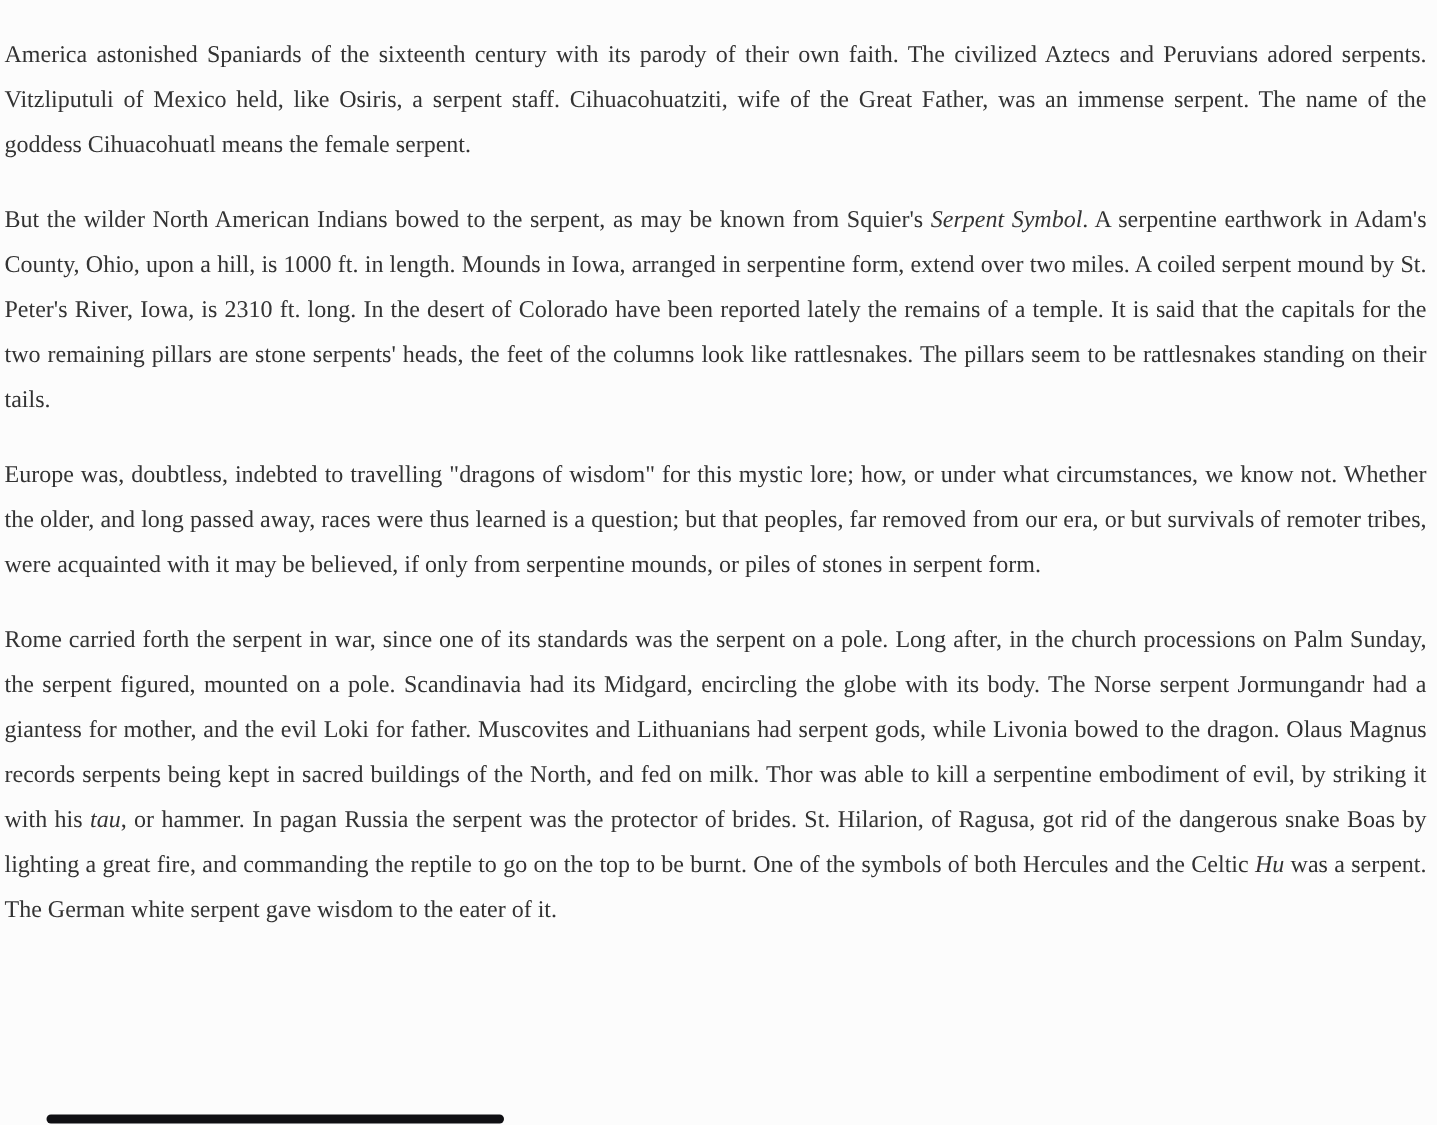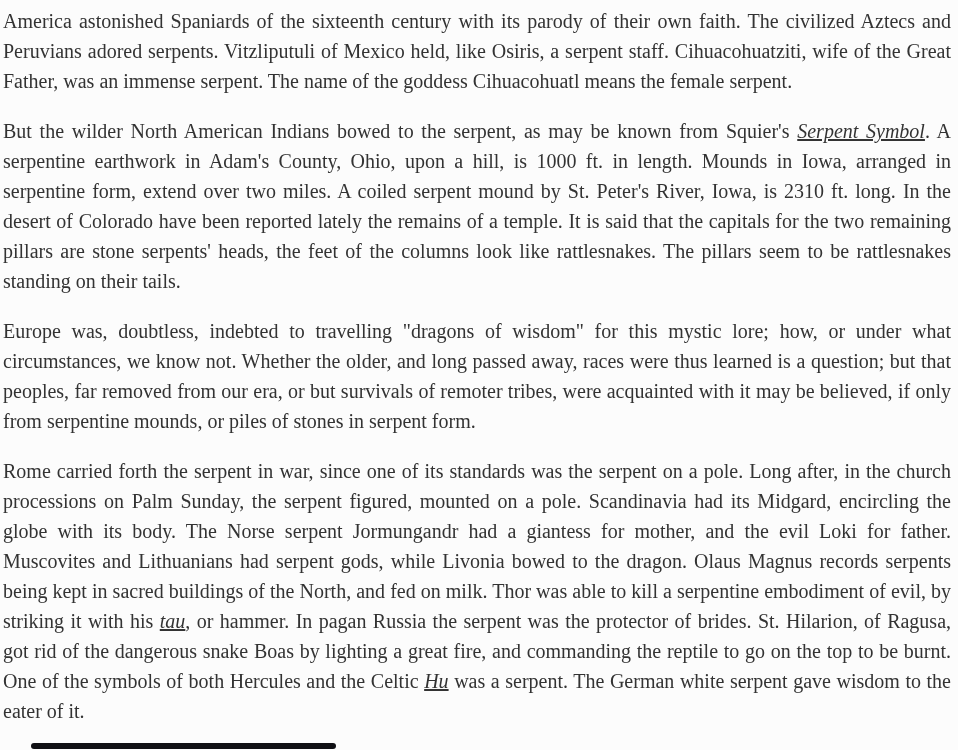--- a/index.html
+++ b/index.html
@@ -13,29 +13,28 @@
     position: relative;
     font-family: "Liberation Serif", "DejaVu Serif", serif;
   }
   .reading-pane {
     box-sizing: border-box;
     width: 958px;
     height: 750px;
     padding: 6px 7px 0 3px;
   }
   .article p {
-    margin: 0 0 20px 0;
-    font-size: 20px;
+    margin: 16px 0 20px 0;
+    font-size: 16px;
     line-height: 30px;
     text-align: justify;
     text-justify: inter-word;
   }
   .article p i {
     font-style: italic;
-    text-decoration: underline;
   }
   .progress-thumb {
     position: absolute;
     left: 31px;
     bottom: 1px;
     width: 305px;
     height: 6px;
     border-radius: 3px;
   }
 </style>

